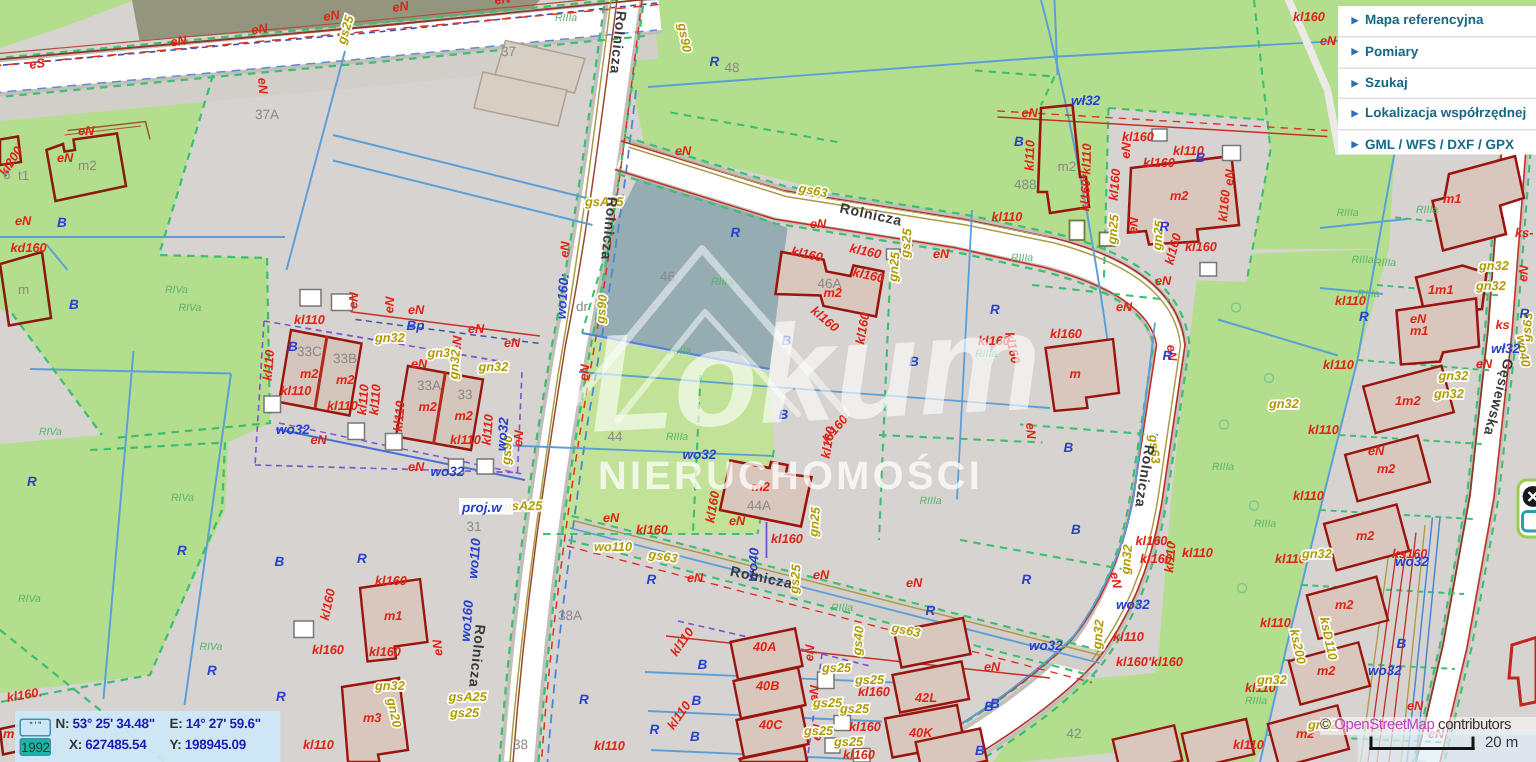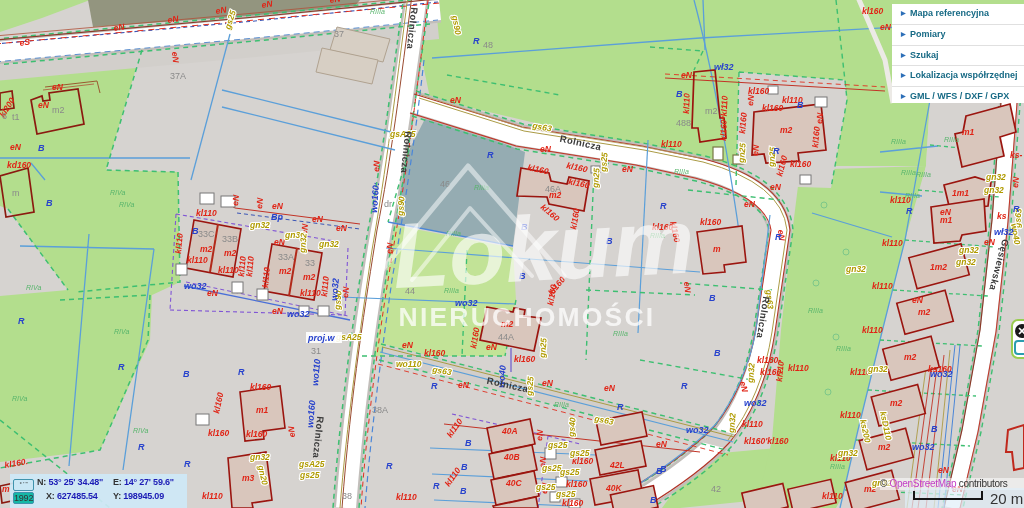--- a/index.html
+++ b/index.html
@@ -15,21 +15,21 @@
 .menu .row{height:19.8px;line-height:19.8px;border-bottom:1px solid #e0e0e0;color:#176a85;font-size:9px;font-weight:bold;white-space:nowrap;padding-left:9px}
 .menu .row:last-child{border-bottom:none}
 .menu .arr{color:#2d6fb8;font-size:6px;display:inline-block;width:9px;vertical-align:1px}
 .coords{position:absolute;left:10px;top:474px;width:177px;height:34px;background:rgba(206,232,246,0.92);z-index:30;font-size:9px;font-weight:bold;color:#1b1bb5;letter-spacing:-0.2px}
 .coords .r{position:absolute;white-space:nowrap}
 .cbox{position:absolute;left:3px;width:19px;height:10px;border:1px solid #3f93ad;border-radius:2px;background:#c9e7f5;font-size:6px;color:#222;text-align:center;line-height:9px;font-weight:normal}
 .attr{position:absolute;left:880px;top:478px;width:144px;height:12px;background:rgba(255,255,255,0.55);z-index:28;font-size:10px;color:#333;white-space:nowrap;letter-spacing:-0.3px}
 .attr a{color:#c23fc7}
 .sbar{position:absolute;left:905px;top:488px;width:119px;height:20px;background:rgba(224,238,248,0.7);z-index:28}
 .sbline{position:absolute;left:913px;top:491px;width:66px;height:7px;border-left:2px solid #151515;border-right:2px solid #151515;border-bottom:2.5px solid #151515;z-index:40}
-.sbtxt{position:absolute;left:990px;top:490px;font-size:15px;color:#333;z-index:40}
+.sbtxt{position:absolute;left:990px;top:490px;font-size:10px;color:#333;z-index:40}
 </style>
 </head>
 <body>
 <div id="map">
 <svg width="1024" height="508" viewBox="0 0 1024 508" xmlns="http://www.w3.org/2000/svg" style="filter:blur(0.3px)">
 
 <rect x="0" y="0" width="1024" height="508" fill="#d6d3d0"></rect>
 
 <polygon points="0,0 90,0 42,18 0,32" fill="#b3de8d"></polygon>
 

